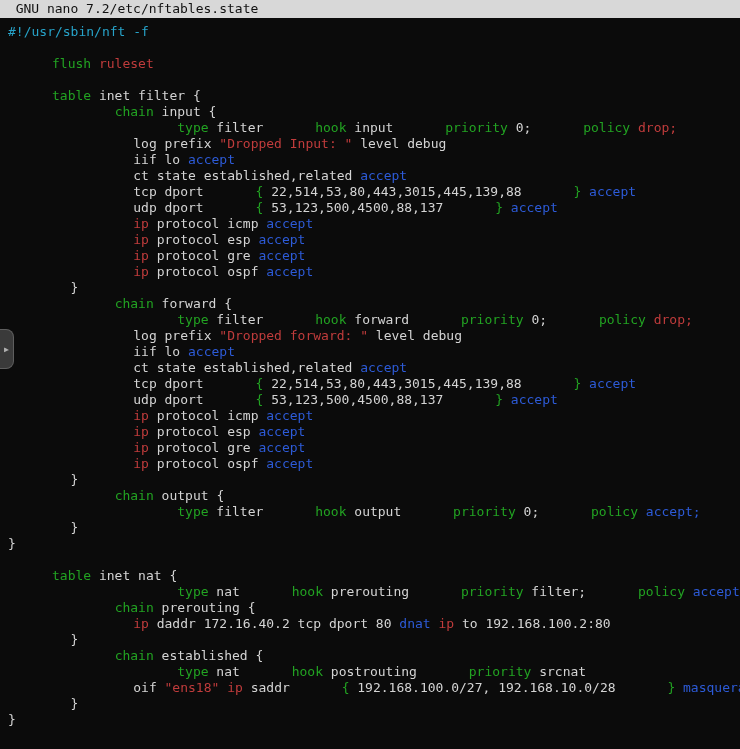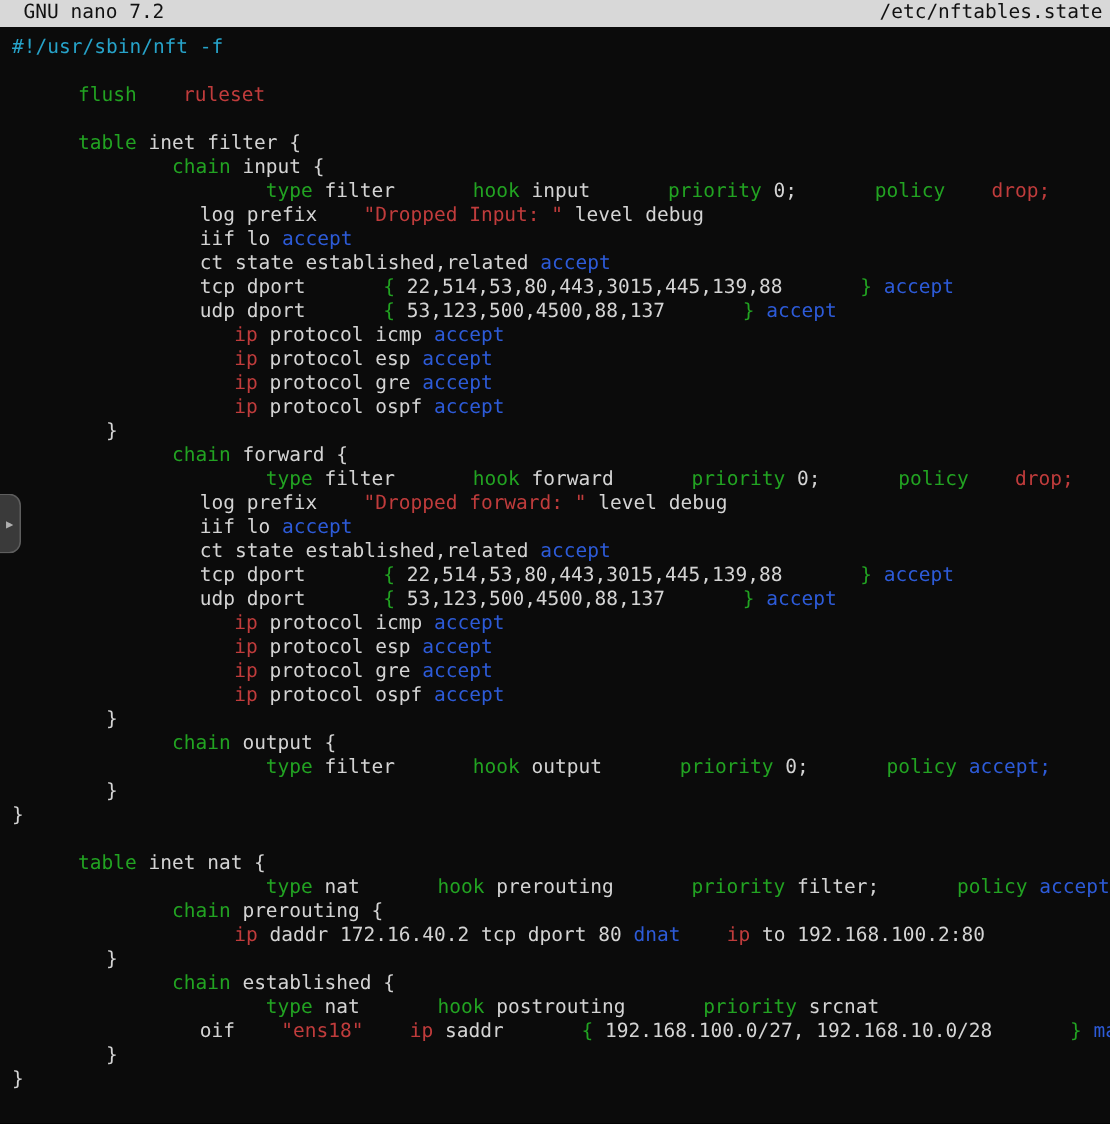--- a/index.html
+++ b/index.html
@@ -5,32 +5,32 @@
   html,body{margin:0;padding:0;background:#000;}
   .screen{
     position:relative;
     width:740px;height:749px;
     background:var(--bg,#0b0b0b);
     overflow:hidden;
     font-family:"DejaVu Sans Mono","Liberation Mono",monospace;
     font-size:13px;
   }
   .titlebar{
-    display:flex;justify-content:space-between;align-items:center;
+    display:flex;align-items:center;
     height:18px;line-height:18px;
     background:var(--bar-bg,#d8d8d8);
     color:var(--bar-fg,#111);
     white-space:pre;
   }
   .titlebar .file{padding-right:5px;}
   .editor{padding:6px 0 0 8px;}
   .line{height:16px;line-height:16px;white-space:pre;color:var(--fg,#d4d4d4);}
   .c-w{color:var(--fg,#d4d4d4);}
   .c-g{color:var(--green,#22a322);margin-left:44px;}
-  .c-r{color:var(--red,#c03c3c);margin-left:23px;}
+  .c-r{color:var(--red,#c03c3c);}
   .c-b{color:var(--blue,#2d5bd8);}
   .c-c{color:var(--cyan,#27a3c9);}
   .handle{
     position:absolute;left:0;top:329px;
     width:13px;height:38px;
     background:#3a3a3a;
     border:1px solid #5e5e5e;border-left:none;
     border-radius:0 8px 8px 0;
     display:flex;align-items:center;justify-content:center;
     color:#b0b0b0;font-size:8px;

